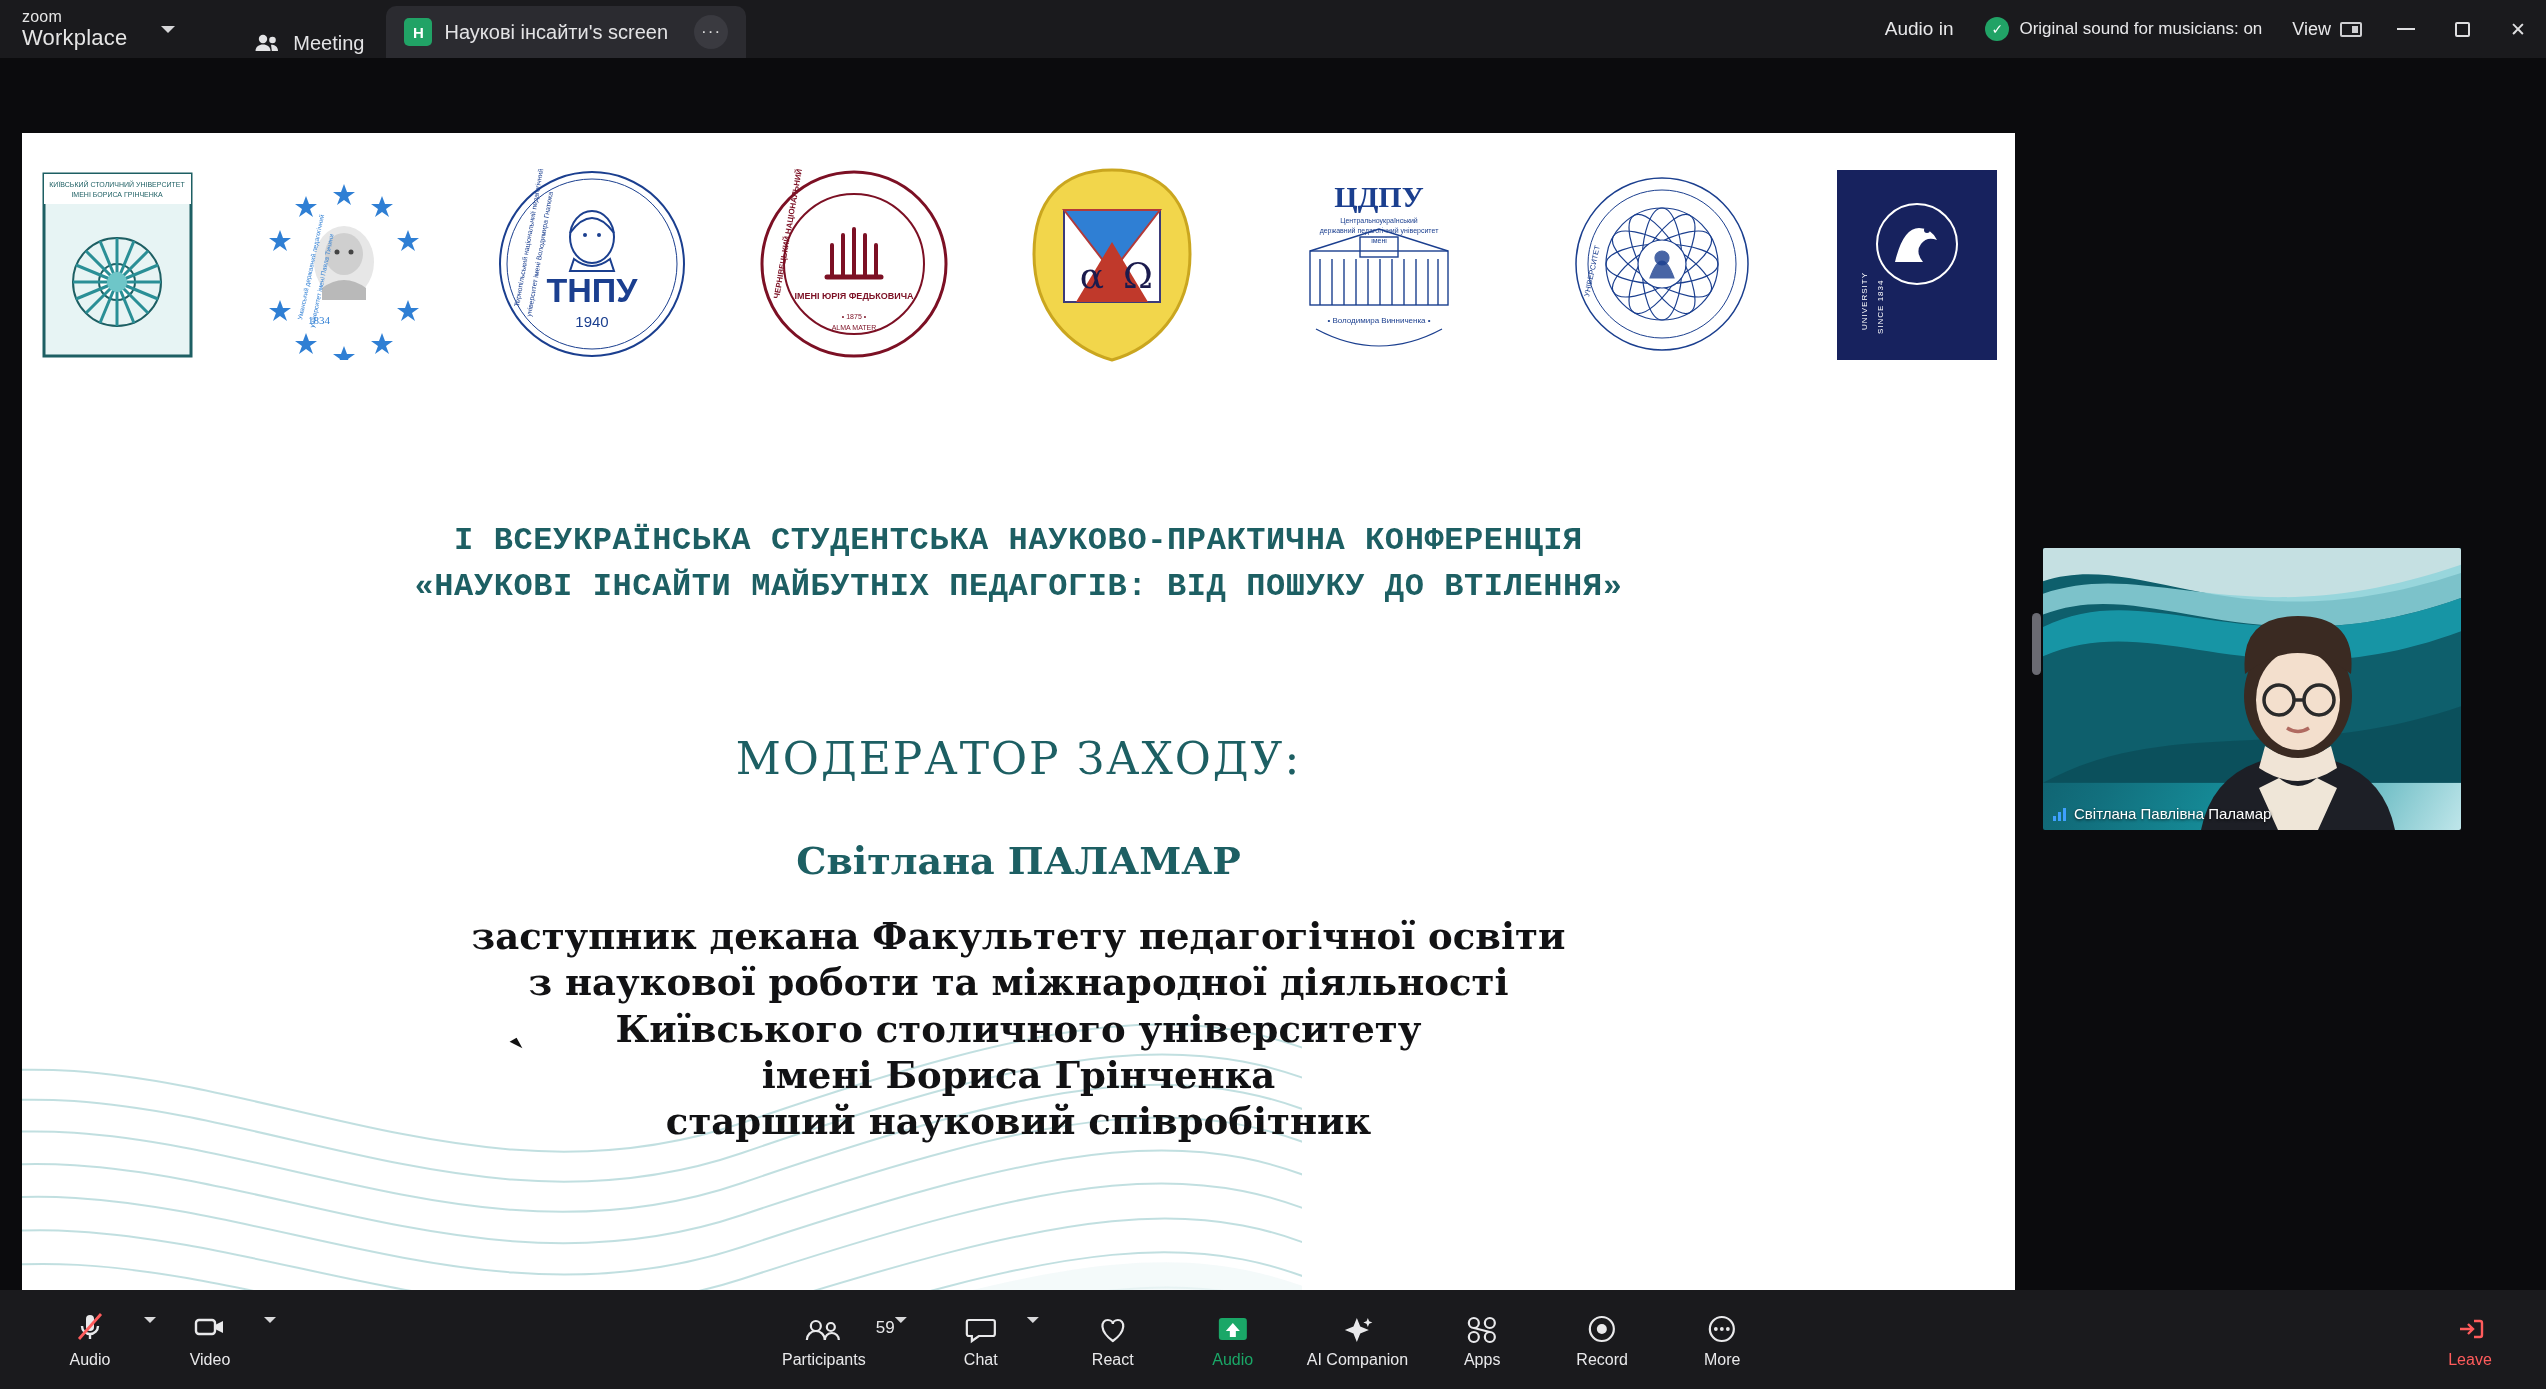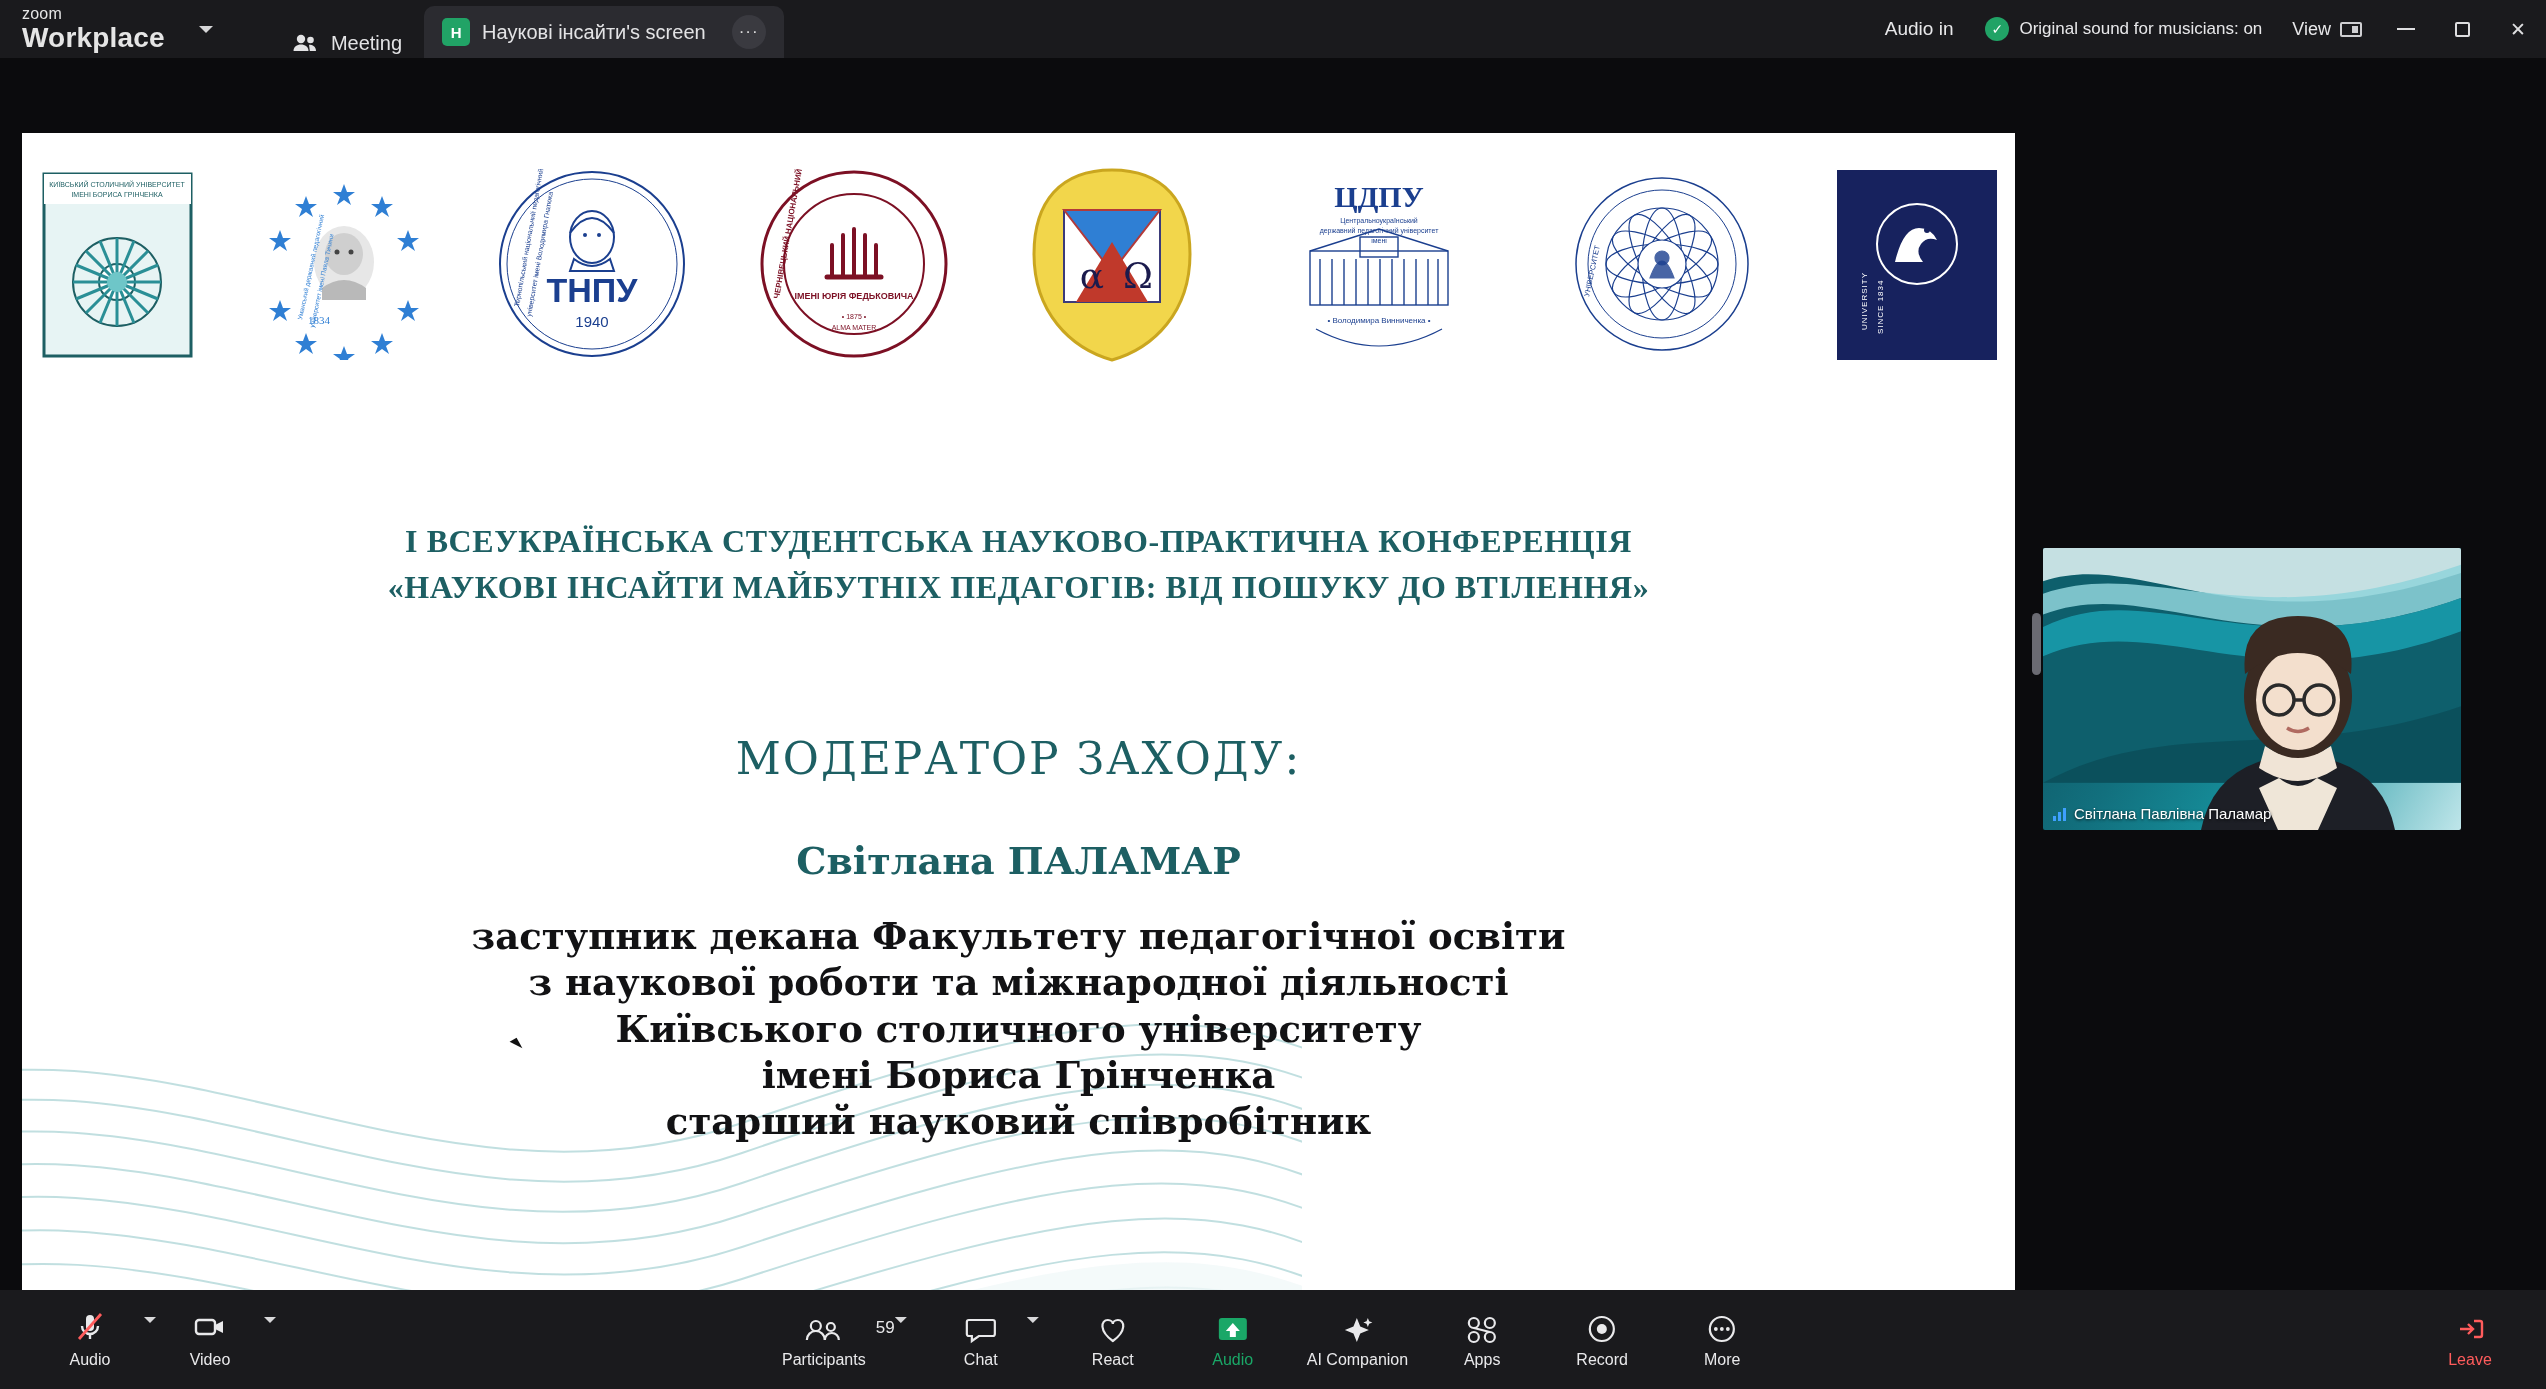--- a/index.html
+++ b/index.html
@@ -21,21 +21,21 @@
     width: 2546px; height: 58px;
     background: #1a1a1d;
     display: flex; align-items: center;
   }
   .zoom-logo {
     margin-left: 22px;
     color: #e5e5e5;
     line-height: 1.05;
   }
   .zoom-logo .z1 { font-size: 16px; font-weight: 400; letter-spacing: .2px; }
-  .zoom-logo .z2 { font-size: 28px; font-weight: 700; letter-spacing: .2px; }
+  .zoom-logo .z2 { font-size: 22px; font-weight: 400; letter-spacing: .2px; }
   .chev-btn {
     width: 46px; height: 46px; margin-left: 18px;
     display: flex; align-items: center; justify-content: center;
     border-radius: 6px;
   }
   .chev {
     width: 0; height: 0;
     border-left: 7px solid transparent;
     border-right: 7px solid transparent;
     border-top: 7px solid #d6d6d8;
@@ -128,21 +128,21 @@
     height: 215px;
     display: flex; align-items: center; justify-content: space-between;
     padding: 0 18px;
   }
   .logo { position: relative; }
 
   .conf-title {
     position: absolute; top: 385px; left: 0; width: 100%;
     text-align: center;
     color: #1d5f63;
-    font-family: Liberation Serif, serif;
+    font-family: Liberation Mono, monospace;
     font-size: 32px; font-weight: 700; letter-spacing: .6px;
     line-height: 1.45;
   }
   .moderator {
     position: absolute; top: 600px; left: 0; width: 100%;
     text-align: center;
     color: #1d5f63;
     font-family: "DejaVu Serif", serif;
     font-size: 44px; letter-spacing: 2px;
   }

